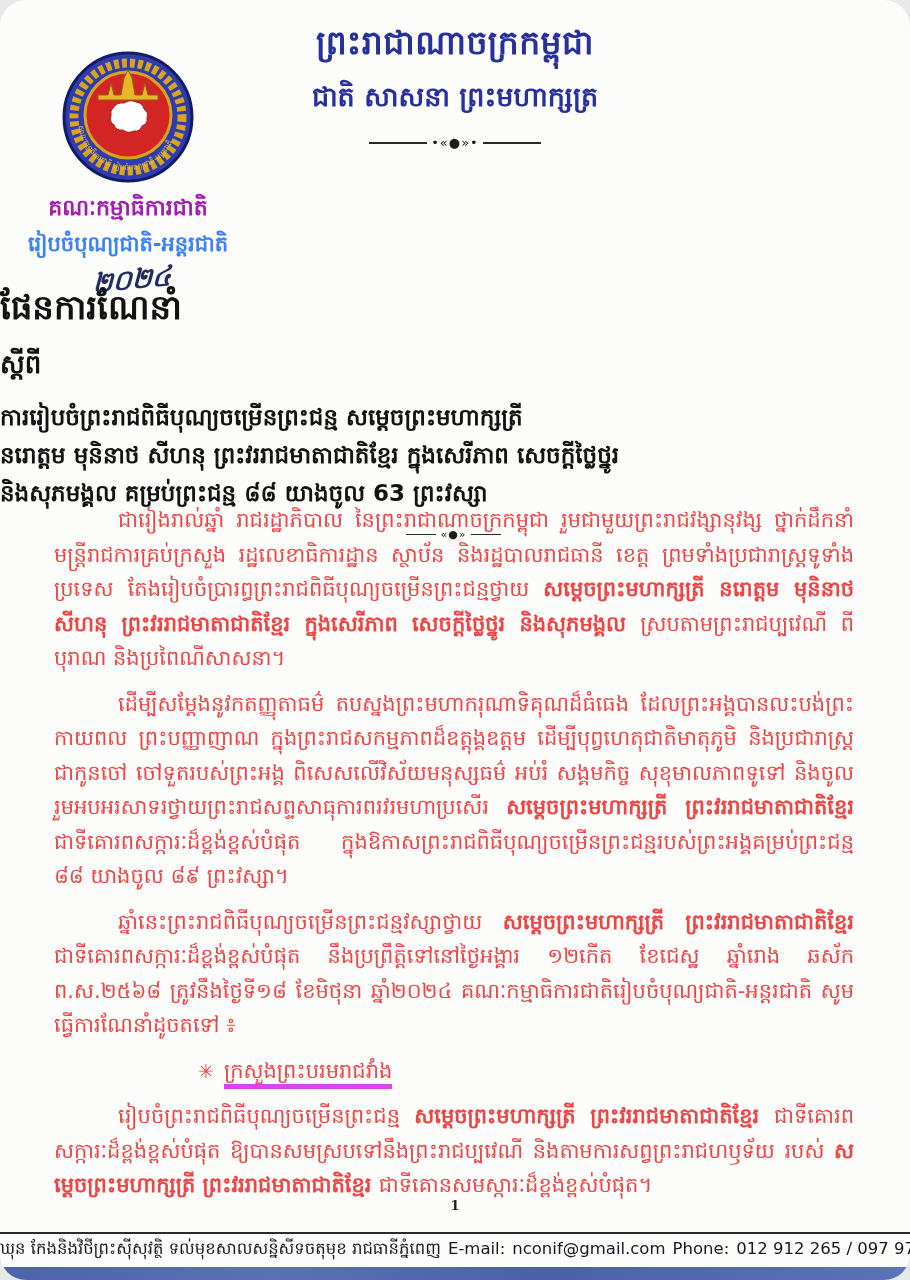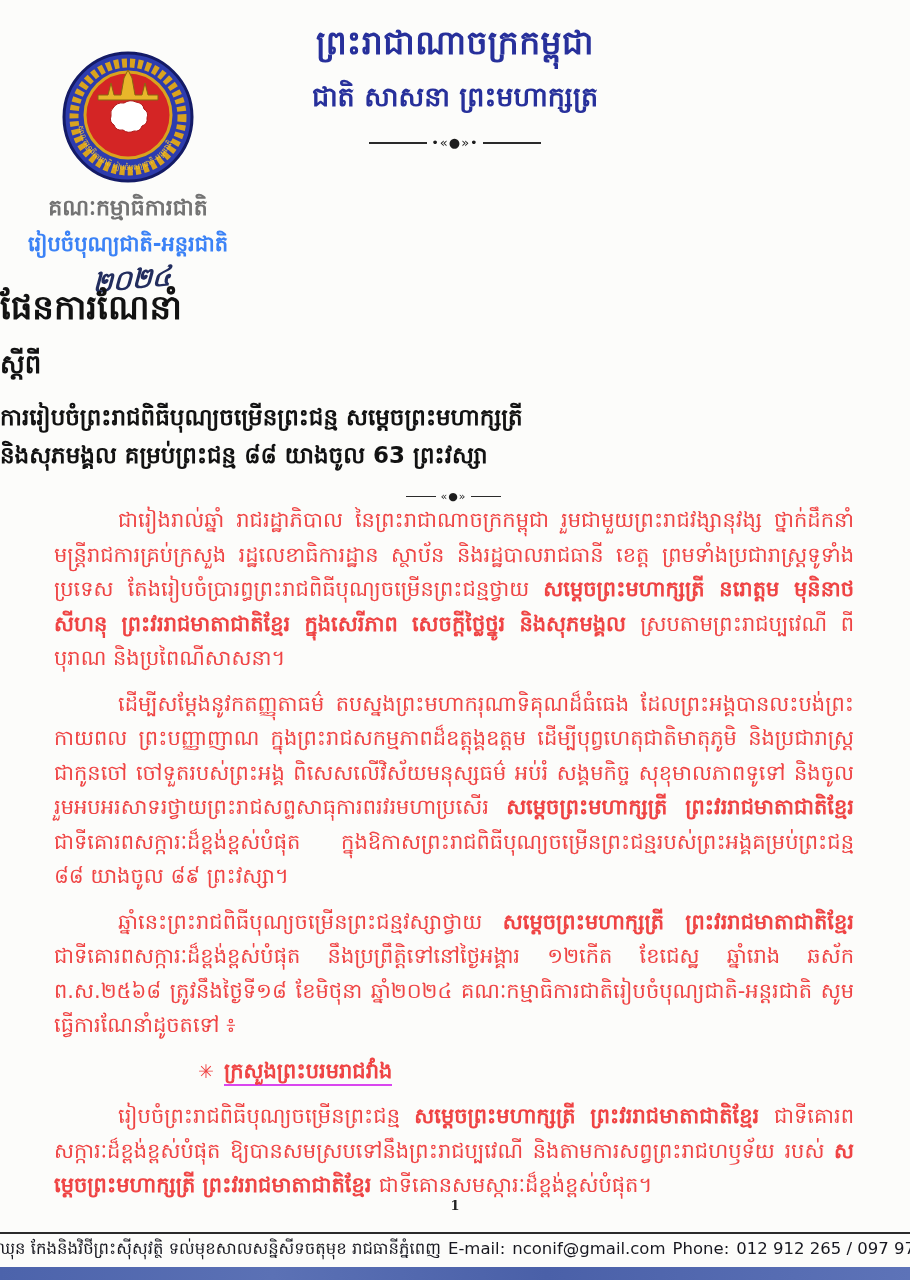--- a/index.html
+++ b/index.html
@@ -1,51 +1,51 @@
 <!DOCTYPE html>
 <html><head>
 <meta charset="utf-8">
 <style>
   html,body{margin:0;padding:0;background:#e8e8e8;}
   .page{
     position:relative;width:910px;height:1280px;margin:0 auto;
     background:#fcfcfa;overflow:hidden;
-    font-family:"DejaVu Sans",sans-serif;color:#161616;
+    font-family:"DejaVu Sans",sans-serif;color:#161616;border-radius:26px;
   }
   
   .kingdom-header{position:absolute;top:22px;left:0;right:0;text-align:center;}
   .kh-line1{font-size:33px;font-weight:bold;color:#27309b;letter-spacing:.5px;}
   .kh-line2{font-size:27px;font-weight:bold;color:#27309b;margin-top:10px;}
   .divider{display:flex;align-items:center;justify-content:center;margin-top:16px;color:#222;}
   .divider .dline{height:2px;background:#2a2a2a;width:58px;}
   .divider .dorn{font-size:13px;padding:0 4px;letter-spacing:1px;color:#1c1c1c;}
   .divider.sm .dline{width:30px;height:1.5px;}
   .divider.sm .dorn{font-size:11px;}
   
   .letterhead{position:absolute;top:50px;left:14px;width:228px;text-align:center;}
   .seal{display:block;margin:0 auto;}
-  .committee-1{margin-top:10px;font-size:22px;font-weight:bold;color:#737373;}
+  .committee-1{margin-top:10px;font-size:22px;font-weight:bold;color:#a21caf;}
   .committee-2{margin-top:4px;font-size:21px;font-weight:bold;color:#3b82f6;}
   .ref-line{margin-top:8px;font-size:19px;color:#2a34a4;text-align:left;padding-left:6px;white-space:nowrap;}
   .ref-line .hand{color:#232f63;font-weight:bold;font-style:italic;font-size:21px;}
   .hand-year{display:block;margin:-2px 0 0 78px;transform:rotate(-6deg) skewX(-8deg);
     font-size:27px;font-weight:bold;font-style:italic;color:#222d5e;text-align:left;}
   
   .title-block{position:absolute;top:286px;left:0;right:3px;text-align:left;color:#121212;}
   .doc-title{font-size:34px;font-weight:bold;}
   .doc-about{font-size:26px;font-weight:bold;margin-top:12px;}
   .doc-subtitle{font-size:23px;font-weight:bold;line-height:38px;margin-top:12px;}
   
   .body-text{position:absolute;top:503px;left:54px;right:56px;
     font-size:21px;line-height:34.5px;text-align:justify;color:#ef4444;}
   .body-text p{margin:0 0 11px 0;text-indent:64px;}
   .b{font-weight:bold;}
   .section-line{margin:4px 0 10px 0;text-indent:0;padding-left:80px;text-align:left;}
   .section-line .marker{font-size:19px;margin-right:10px;}
-  .section-line .sec-title{font-weight:bold;border-bottom:2px solid #d946ef;padding-bottom:1px;}
+  .section-line .sec-title{font-weight:normal;border-bottom:5px solid #d946ef;padding-bottom:1px;}
   
   .page-number{position:absolute;top:1198px;left:0;right:0;text-align:center;
     font-family:"DejaVu Serif",serif;font-size:13px;font-weight:bold;color:#222;}
   
   .doc-footer{position:absolute;left:0;right:0;bottom:0;}
   .footer-rule{border-top:2px solid #2b2b2b;}
   .footer-row{display:flex;justify-content:center;align-items:baseline;gap:7px;
     padding:4px 4px 5px 4px;font-size:16.5px;color:#17171f;white-space:nowrap;}
   .footer-band{height:13px;background:linear-gradient(90deg,#4c63ab,#5b71b5 30%,#4a60a8 60%,#5d73b8);}
 </style>
@@ -84,20 +84,21 @@
     <div class="committee-1">គណៈកម្មាធិការជាតិ</div>
     <div class="committee-2">រៀបចំបុណ្យជាតិ-អន្តរជាតិ</div>
     <span class="hand-year">២០២៤</span>
   </div>
 
   <section class="title-block">
     <div class="doc-title">ផែនការណែនាំ</div>
     <div class="doc-about">ស្តីពី</div>
     <div class="doc-subtitle">
       <div>ការរៀបចំព្រះរាជពិធីបុណ្យចម្រើនព្រះជន្ម សម្តេចព្រះមហាក្សត្រី</div>
+      <div>នរោត្តម មុនិនាថ សីហនុ ព្រះវររាជមាតាជាតិខ្មែរ ក្នុងសេរីភាព សេចក្តីថ្លៃថ្នូរ</div>
       <div>និងសុភមង្គល គម្រប់ព្រះជន្ម ៨៨ យាងចូល 63 ព្រះវស្សា</div>
     </div>
     <div class="divider sm">
       <span class="dline"></span>
       <span class="dorn">«●»</span>
       <span class="dline"></span>
     </div>
   </section>
 
   <main class="body-text">

